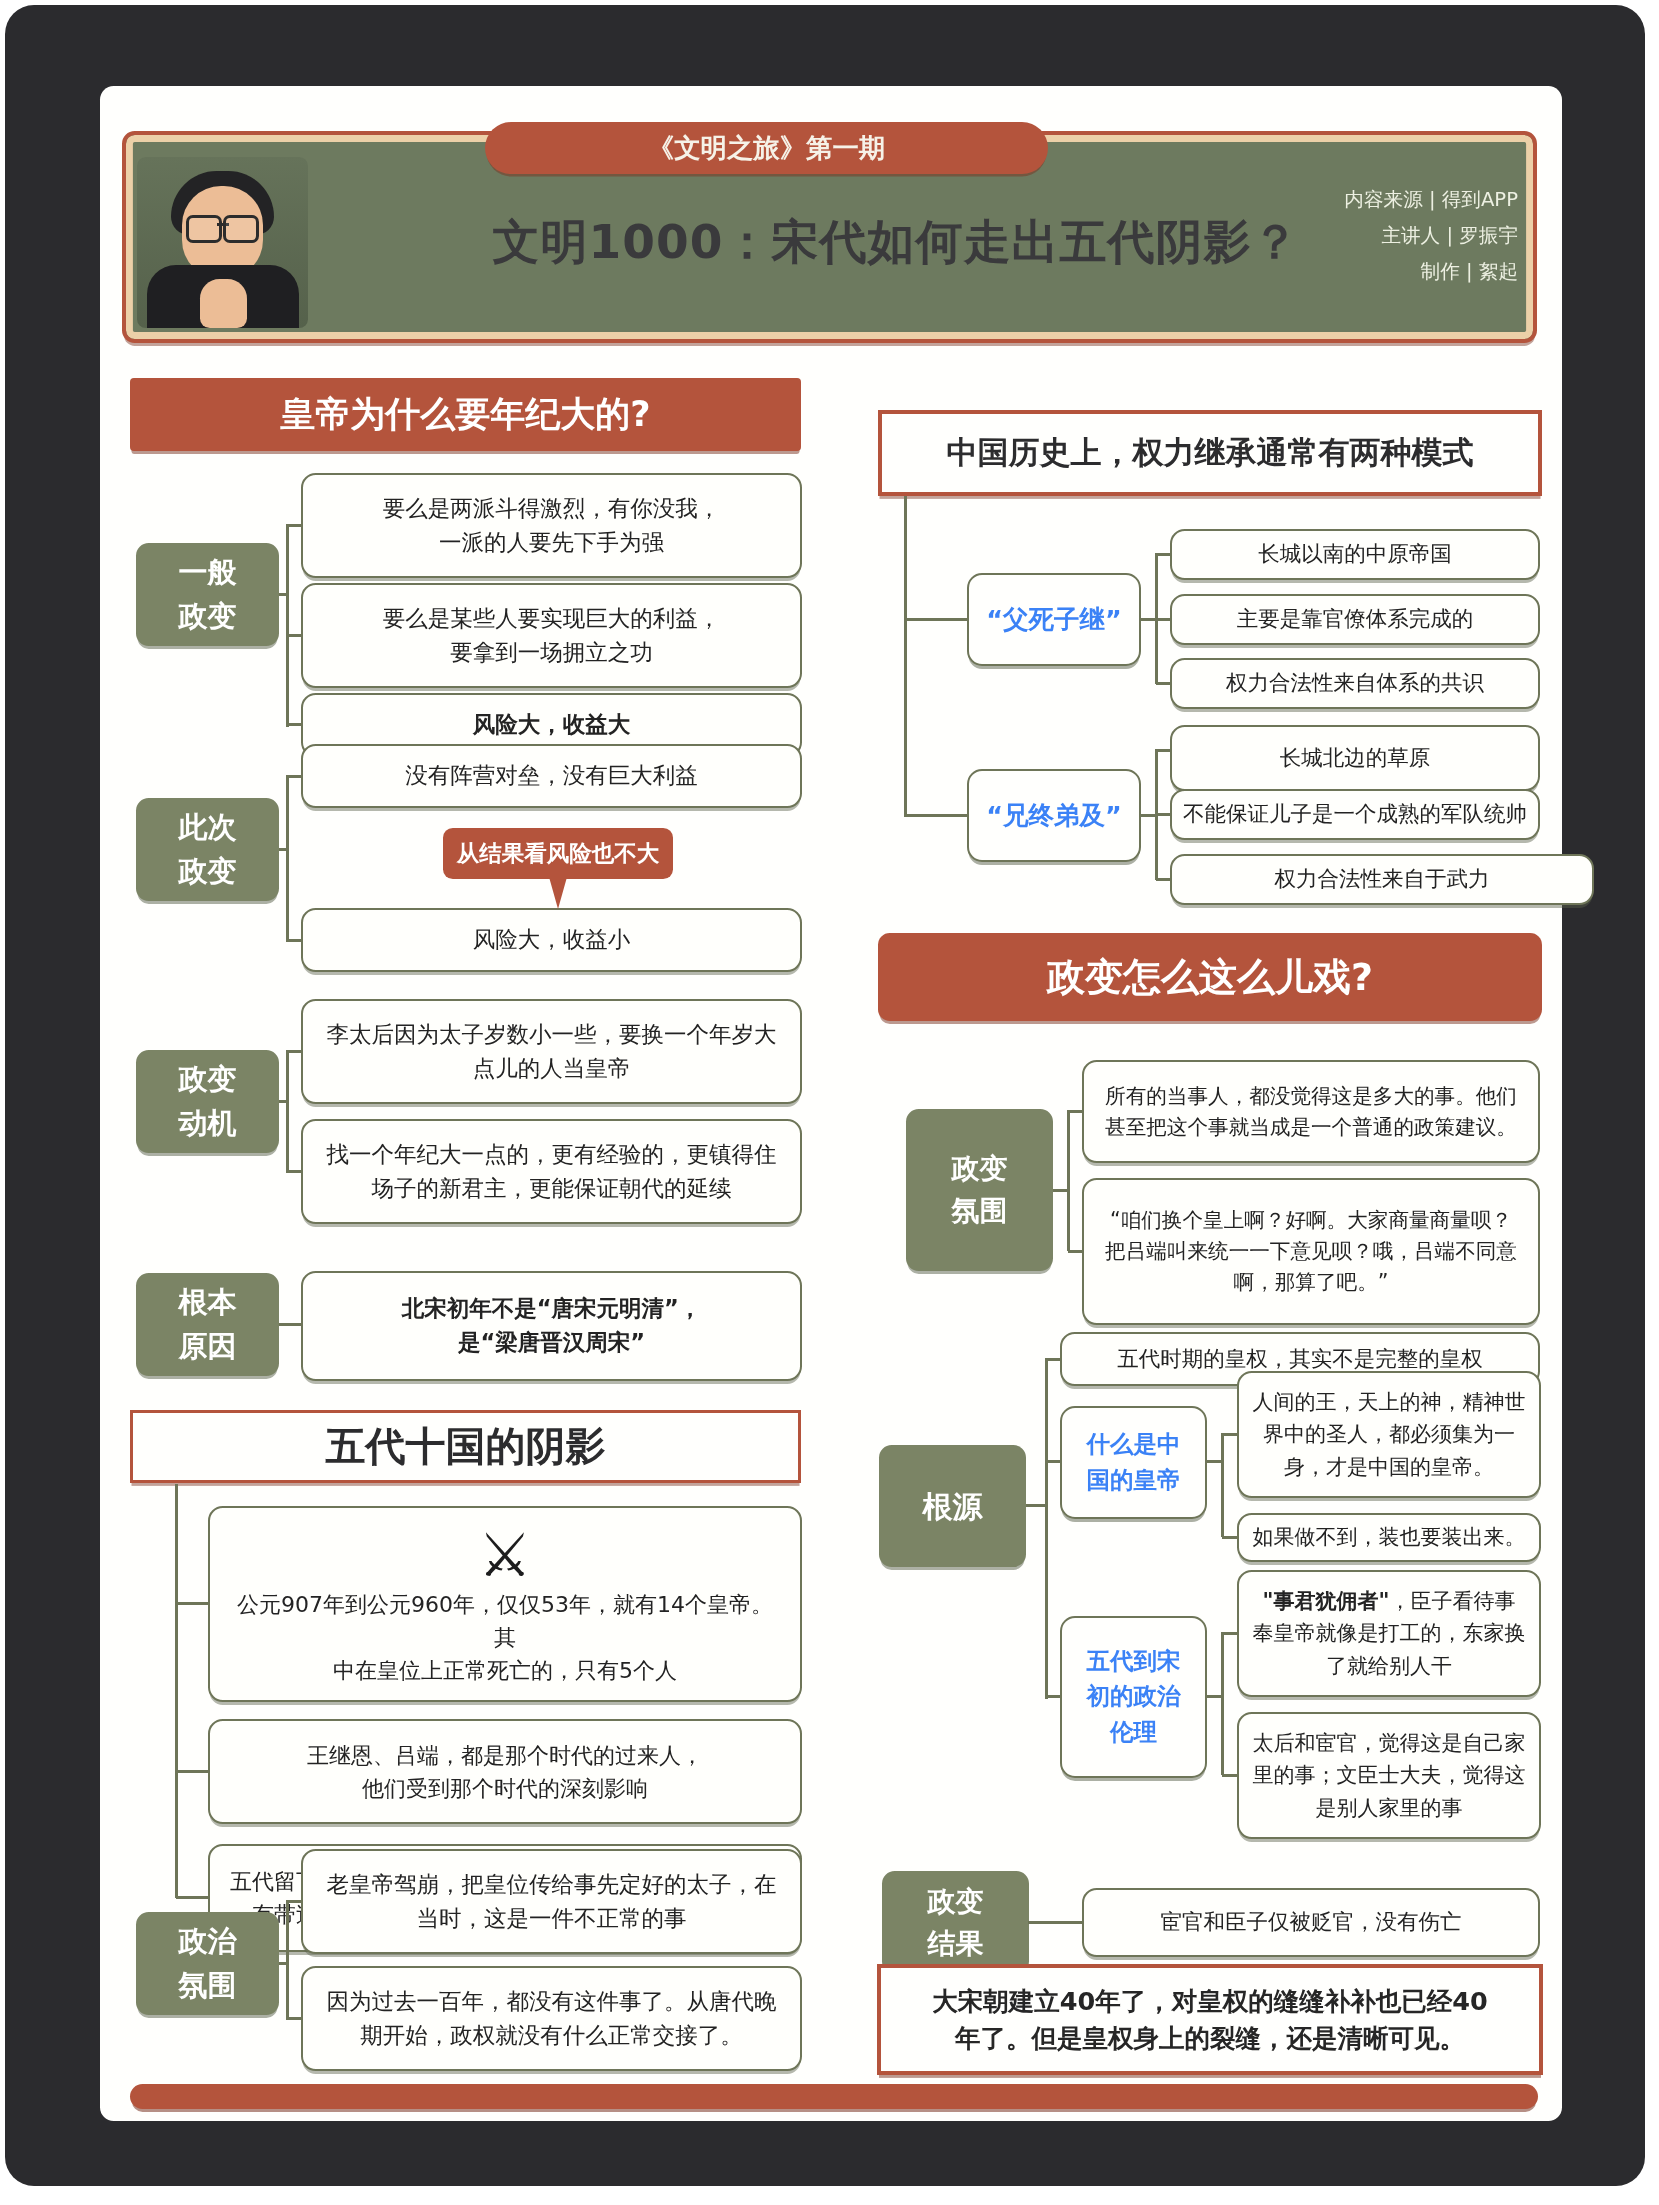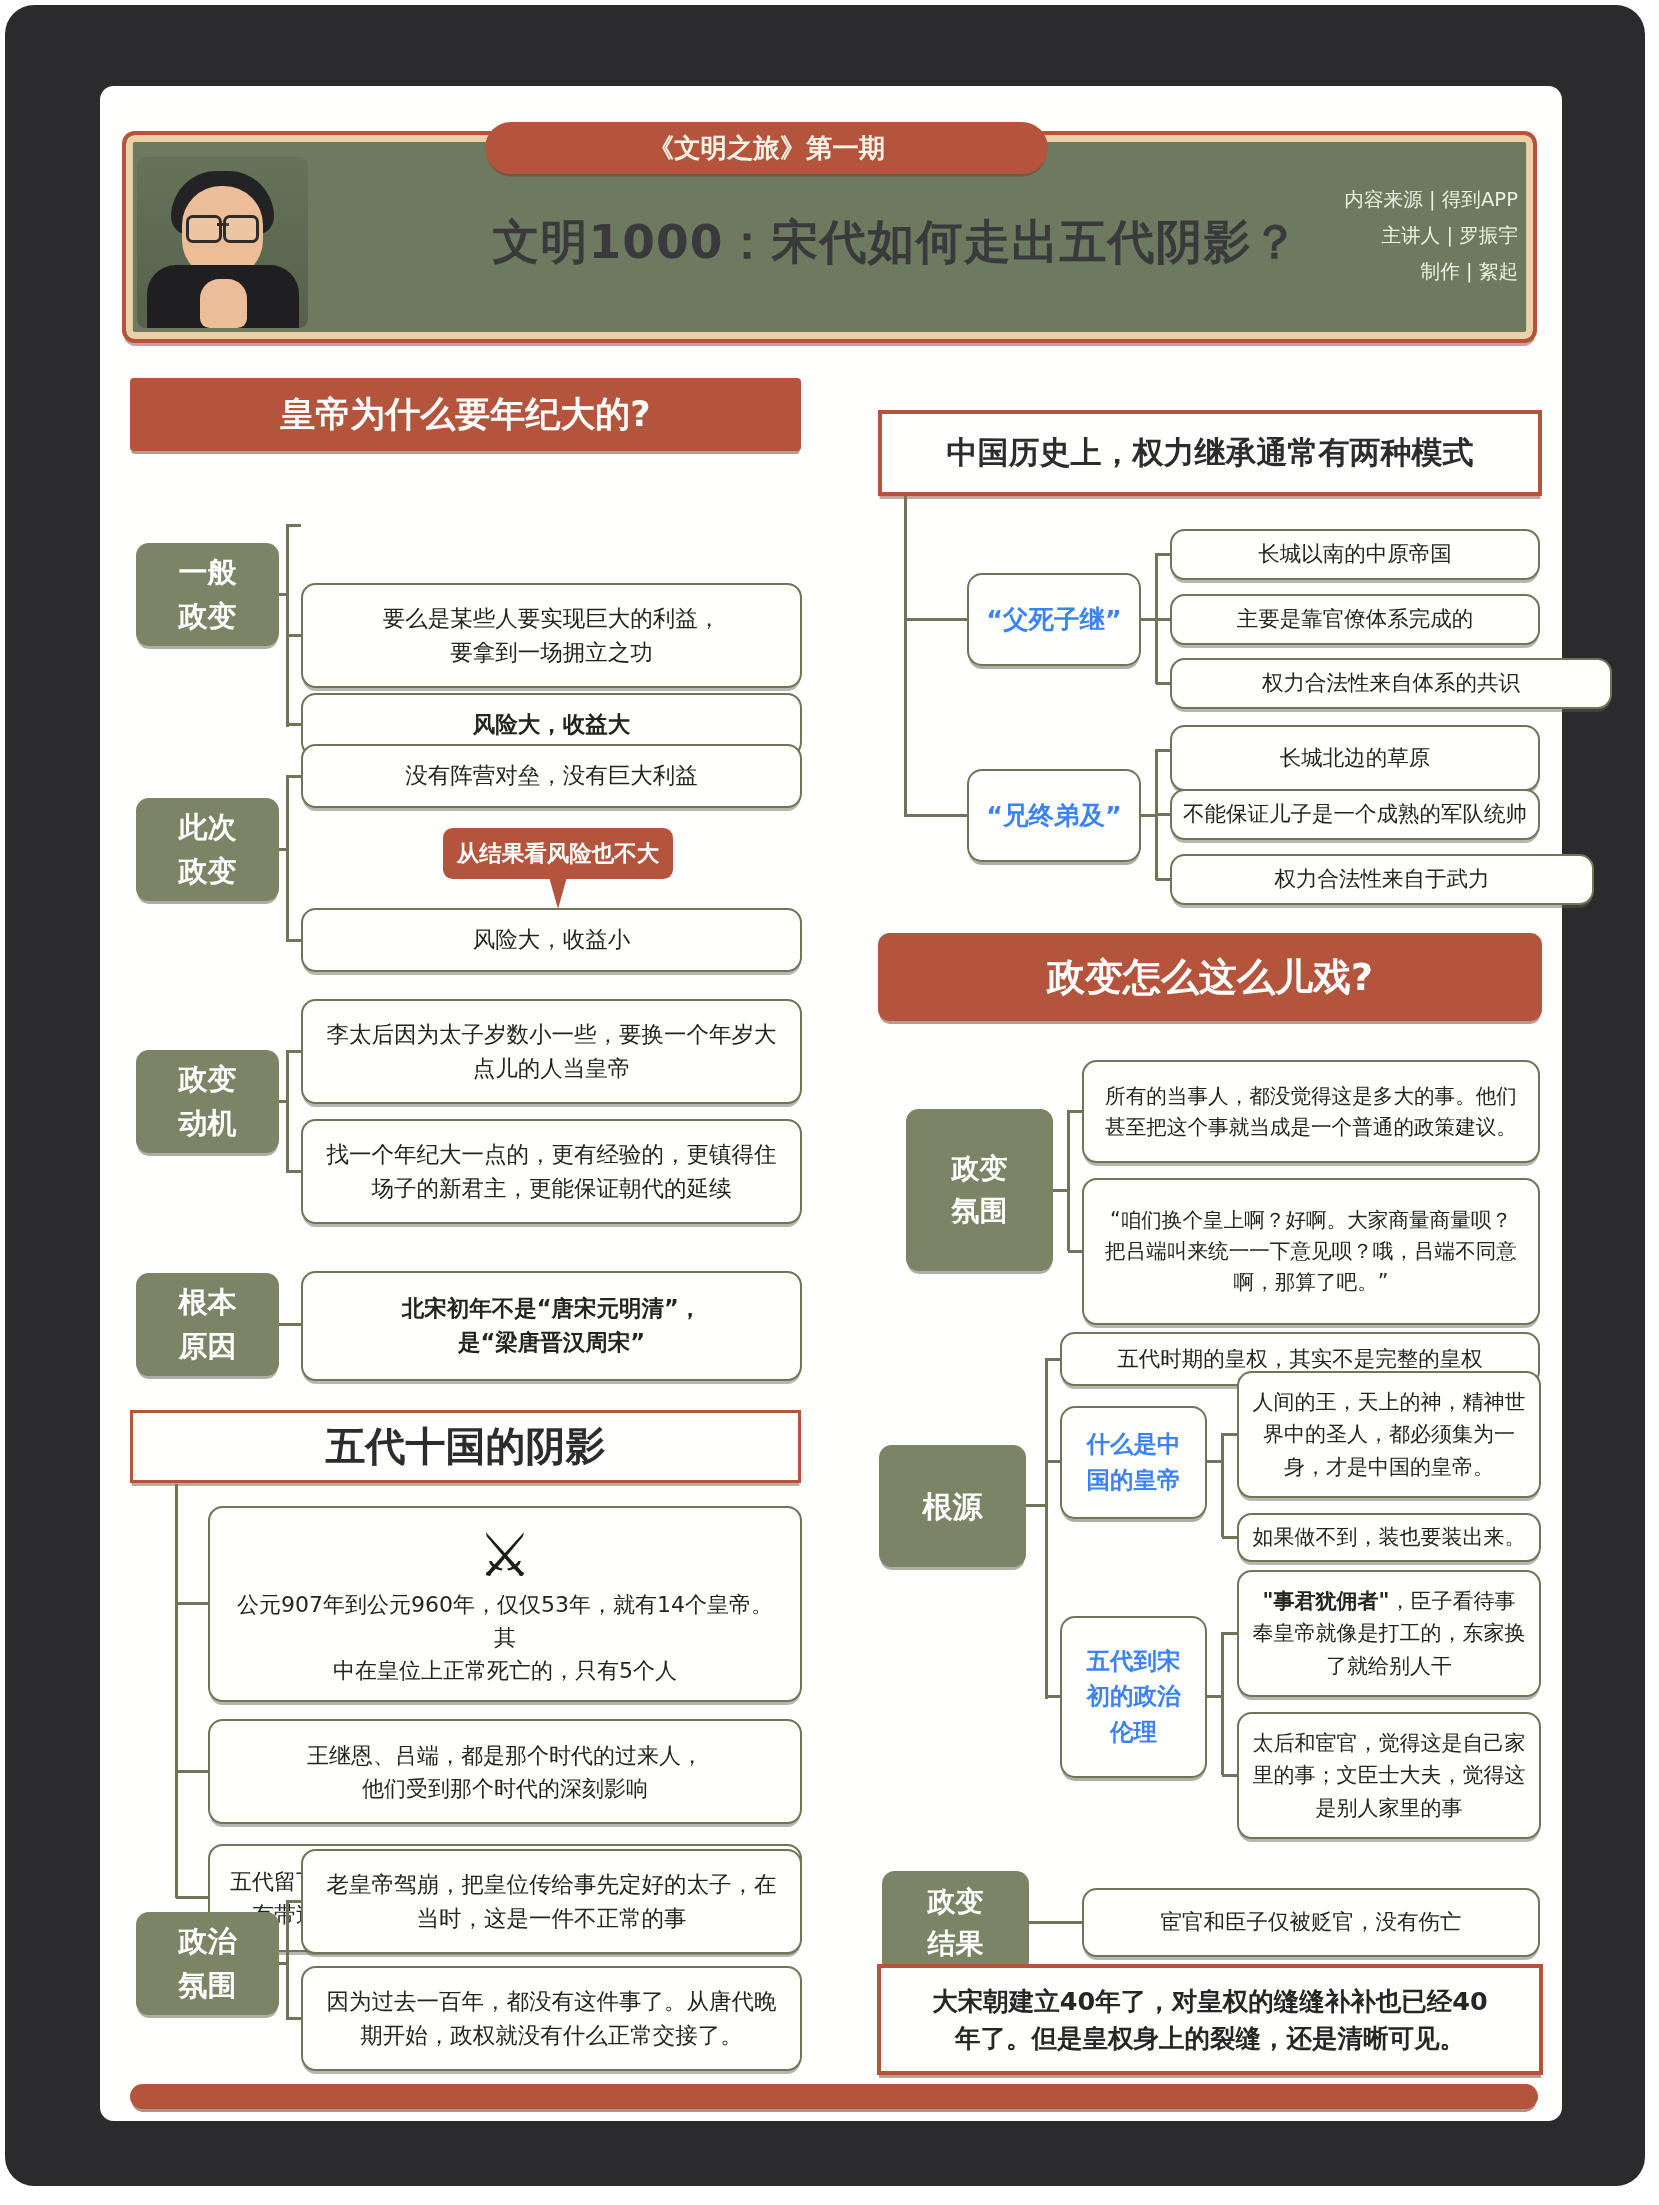--- a/index.html
+++ b/index.html
@@ -95,20 +95,24 @@
   </div>
 
   <div class="redhead abs" style="left:130px;top:378px;width:671px;height:73px;border-radius:3.9px;font-size:35px;">
     <span class="t">皇帝为什么要年纪大的?</span>
   </div>
 
   <div class="node abs" style="left:136px;top:543px;width:143px;height:103px;">
     <span class="t">一般
 政变</span>
   </div>
+  <div class="box abs" style="left:301px;top:473px;width:501px;height:105px;">
+    <span class="t">要么是两派斗得激烈，有你没我，
+一派的人要先下手为强</span>
+  </div>
   <div class="box abs" style="left:301px;top:583px;width:501px;height:105px;">
     <span class="t">要么是某些人要实现巨大的利益，
 要拿到一场拥立之功</span>
   </div>
   <div class="box bold abs" style="left:301px;top:693px;width:501px;height:64px;">
     <span class="t">风险大，收益大</span>
   </div>
   <div class="ln" style="left:279px;top:593px;width:8.8px;height:2.9px;"></div>
   <div class="ln" style="left:286px;top:524px;width:2.9px;height:203px;"></div>
   <div class="ln" style="left:288px;top:524px;width:13.2px;height:2.9px;"></div>
@@ -207,21 +211,21 @@
 
   <div class="wnode abs" style="left:967px;top:573px;width:174px;height:93px;font-size:25.5px;">
     <span class="t">“父死子继”</span>
   </div>
   <div class="box abs" style="left:1170px;top:529px;width:370px;height:51px;font-size:21.5px;padding:0 4.9px;">
     <span class="t">长城以南的中原帝国</span>
   </div>
   <div class="box abs" style="left:1170px;top:594px;width:370px;height:51px;font-size:21.5px;padding:0 4.9px;">
     <span class="t">主要是靠官僚体系完成的</span>
   </div>
-  <div class="box abs" style="left:1170px;top:658px;width:442px;height:51px;font-size:21.5px;padding:0 4.9px;">
+  <div class="box abs" style="left:1170px;top:658px;width:370px;height:51px;font-size:21.5px;padding:0 4.9px;">
     <span class="t">权力合法性来自体系的共识</span>
   </div>
   <div class="ln" style="left:1141px;top:618px;width:13.7px;height:2.9px;"></div>
   <div class="ln" style="left:1155px;top:553px;width:2.9px;height:131px;"></div>
   <div class="ln" style="left:1156px;top:553px;width:14.7px;height:2.9px;"></div>
   <div class="ln" style="left:1156px;top:618px;width:14.7px;height:2.9px;"></div>
   <div class="ln" style="left:1156px;top:682px;width:14.7px;height:2.9px;"></div>
 
   <div class="wnode abs" style="left:967px;top:769px;width:174px;height:93px;font-size:25.5px;">
     <span class="t">“兄终弟及”</span>

